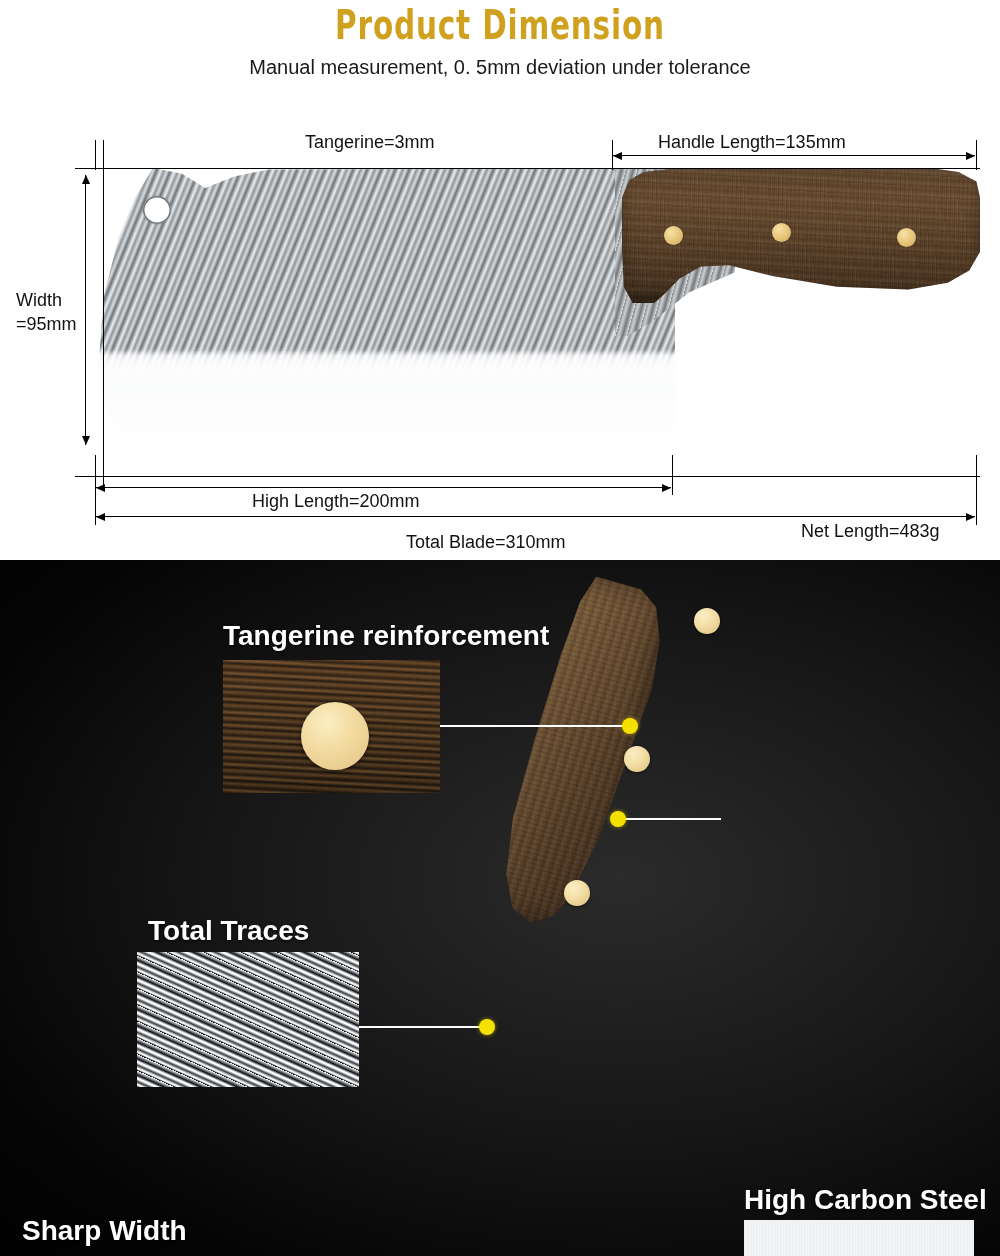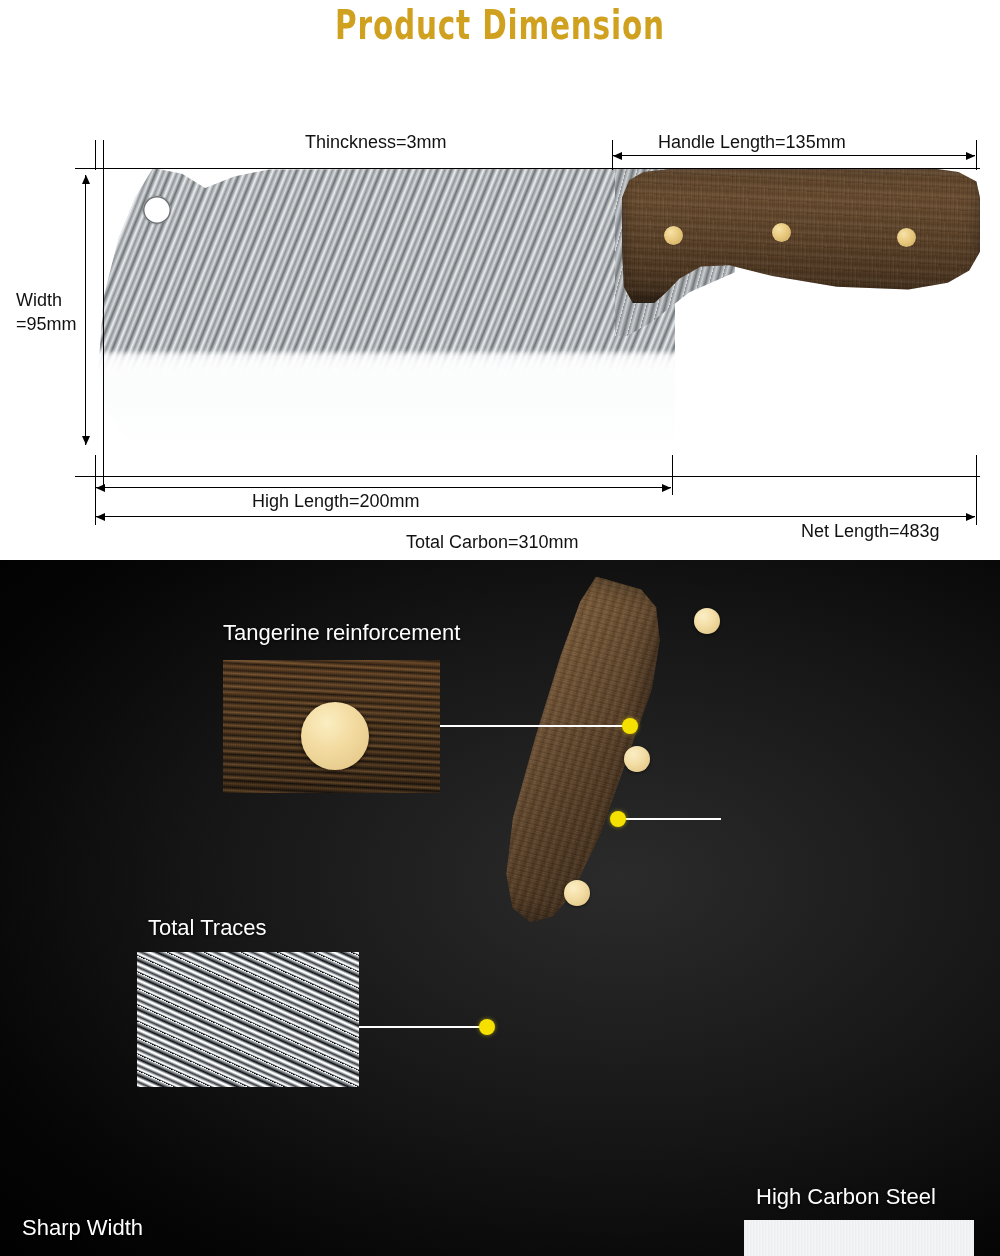--- a/index.html
+++ b/index.html
@@ -128,21 +128,21 @@
 
   
   .bottom-section {
     position:absolute; left:0; top:560px; width:1000px; height:696px;
     background:
       radial-gradient(ellipse 900px 560px at 62% 46%, #2b2b2b 0%, #161616 46%, #050505 78%, #000 100%),
       #000;
     overflow:hidden;
   }
   .feat-label {
-    position:absolute; color:#fff; font-size:22px; font-weight:400;
+    position:absolute; color:#fff; font-size:28px; font-weight:700;
     white-space:nowrap; text-shadow:0 1px 3px rgba(0,0,0,0.8);
   }
   .inset {
     position:absolute; overflow:hidden; background:#111;
   }
   .inset-wood {
     background:
       repeating-linear-gradient(3deg,
         rgba(0,0,0,0.55) 0px, rgba(196,140,78,0.30) 3px,
         rgba(0,0,0,0.45) 6px, rgba(172,118,62,0.25) 10px,
@@ -224,20 +224,21 @@
   }
 </style>
 </head>
 <body>
 
 <div class="page">
 
   <div class="top-section">
 
     <div class="title">Product Dimension</div>
+    <div class="subtitle">Manual measurement, 0. 5mm deviation under tolerance</div>
 
     <div class="knife-top">
       <div class="blade-top"></div>
       <div class="blade-edge-top"></div>
       <div class="blade-hole"></div>
       <div class="bolster-top"></div>
       <div class="handle-top">
         <div class="rivet" style="left:42px; top:58px;"></div>
         <div class="rivet" style="left:150px; top:55px;"></div>
         <div class="rivet" style="left:275px; top:60px;"></div>
@@ -247,37 +248,37 @@
     <div class="dim-line v-line" style="left:95px; top:140px; height:30px;"></div>
     <div class="dim-line v-line" style="left:612px; top:140px; height:30px;"></div>
     <div class="dim-line v-line" style="left:976px; top:140px; height:30px;"></div>
     <div class="dim-line h-line" style="left:75px; top:168px; width:905px;"></div>
 
     <div class="dim-line v-line" style="left:95px; top:455px; height:70px;"></div>
     <div class="dim-line v-line" style="left:672px; top:455px; height:40px;"></div>
     <div class="dim-line v-line" style="left:976px; top:455px; height:70px;"></div>
     <div class="dim-line h-line" style="left:75px; top:476px; width:905px;"></div>
 
-    <div class="dim-label" style="left:305px; top:132px;">Thinckness=3mm</div>
+    <div class="dim-label" style="left:305px; top:132px;">Tangerine=3mm</div>
 
     <div class="dim-label" style="left:658px; top:132px;">Handle Length=135mm</div>
     <div class="arrow-h" style="left:613px; top:155px; width:362px;"></div>
 
     <div class="dim-label" style="left:16px; top:288px; line-height:24px;">
       <span>Width</span><br>
       <span>=95mm</span>
     </div>
     <div class="arrow-v" style="left:85px; top:175px; height:270px;"></div>
     <div class="dim-line v-line" style="left:103px; top:140px; height:345px;"></div>
 
     <div class="arrow-h" style="left:96px; top:487px; width:575px;"></div>
     <div class="dim-label" style="left:252px; top:491px;">High Length=200mm</div>
 
     <div class="arrow-h" style="left:96px; top:516px; width:879px;"></div>
-    <div class="dim-label" style="left:406px; top:532px;">Total Carbon=310mm</div>
+    <div class="dim-label" style="left:406px; top:532px;">Total Blade=310mm</div>
 
     <div class="dim-label" style="left:801px; top:521px;">Net Length=483g</div>
   </div>
 
   <div class="bottom-section">
 
     <div class="knife-dark">
       <div class="dk-blade"></div>
       <div class="dk-handle"></div>
       <div class="dk-rivet" style="left:694px; top:48px;"></div>
@@ -295,17 +296,17 @@
     <div class="leader" style="left:621px; top:258px; width:100px;"></div>
     <div class="dot" style="left:610px; top:251px;"></div>
 
     <div class="feat-label" style="left:148px; top:355px;">Total Traces</div>
     <div class="inset inset-hammer" style="left:137px; top:392px; width:222px; height:135px;"></div>
     <div class="leader" style="left:359px; top:466px; width:130px;"></div>
     <div class="dot" style="left:479px; top:459px;"></div>
 
     <div class="feat-label" style="left:22px; top:655px;">Sharp Width</div>
 
-    <div class="feat-label" style="left:744px; top:624px;margin-left:12px;">High Carbon Steel</div>
+    <div class="feat-label" style="left:744px; top:624px;">High Carbon Steel</div>
     <div class="inset inset-steel" style="left:744px; top:660px; width:230px; height:36px;"></div>
   </div>
 
 </div>
 
 </body></html>

